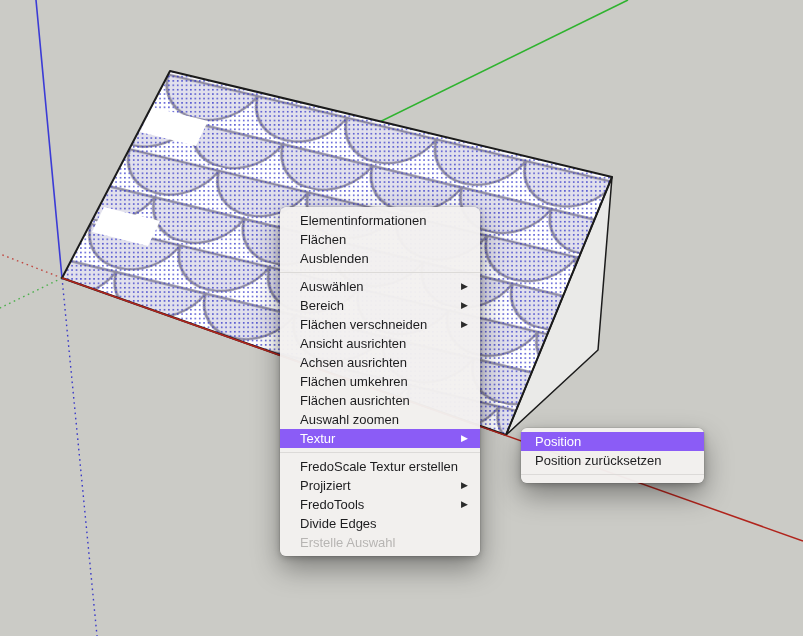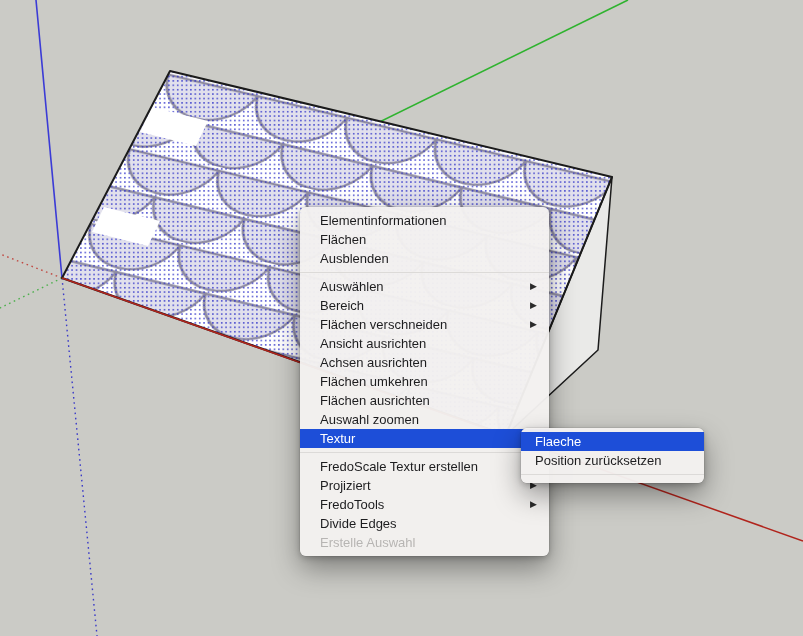--- a/index.html
+++ b/index.html
@@ -15,38 +15,38 @@
     position:absolute;
     background:rgba(243,241,239,0.97);
     border-radius:6px;
     box-shadow:0 12px 28px rgba(0,0,0,0.38), 0 2px 6px rgba(0,0,0,0.22), 0 0 0 0.5px rgba(0,0,0,0.12);
     padding:4px 0;
     font-size:13px;
     line-height:19px;
     color:#1d1d1f;
     z-index:5;
   }
-  #context-menu{left:300px;top:207px;width:249px;}
+  #context-menu{left:280px;top:207px;width:200px;}
   #texture-submenu{left:521px;top:428px;width:183px;z-index:6;}
   .mi{
     height:19px;
     display:flex;
     align-items:center;
     padding:0 12px 0 20px;
     white-space:nowrap;
     cursor:default;
   }
   #texture-submenu .mi{padding-left:14px;}
   .mi .arrow{
     margin-left:auto;
     font-size:9px;
     color:#2a2a2a;
     line-height:19px;
   }
-  .mi.hl{background:#1d4ed8;color:#ffffff;}
+  .mi.hl{background:#8b5cf6;color:#ffffff;}
   .mi.hl .arrow{color:#ffffff;}
   .mi.dis{color:#b7b5b3;}
   .sep{height:1px;background:#dcdad8;margin:4px 0;}
 </style>
 </head>
 <body>
 
 <div id="stage">
 
   <svg id="scene-svg" width="803" height="636" viewBox="0 0 803 636">
@@ -140,21 +140,21 @@
     <div class="mi">
         <span>Divide Edges</span>
       </div>
     <div class="mi dis">
         <span>Erstelle Auswahl</span>
       </div>
   </div>
 
   <div id="texture-submenu" class="menu">
     <div class="mi hl">
-        <span>Flaeche</span>
+        <span>Position</span>
       </div>
     <div class="mi">
         <span>Position zurücksetzen</span>
       </div>
     <div class="sep"></div>
   </div>
 
 </div>
 
 </body></html>

